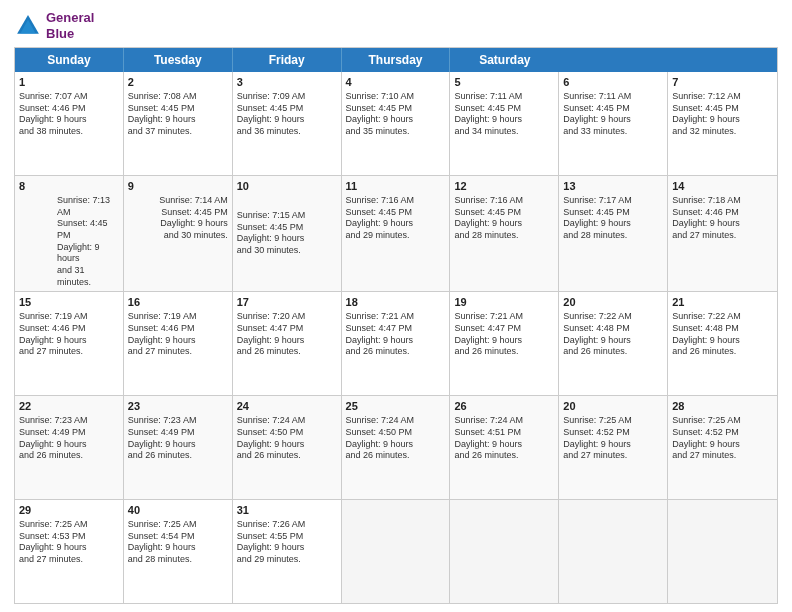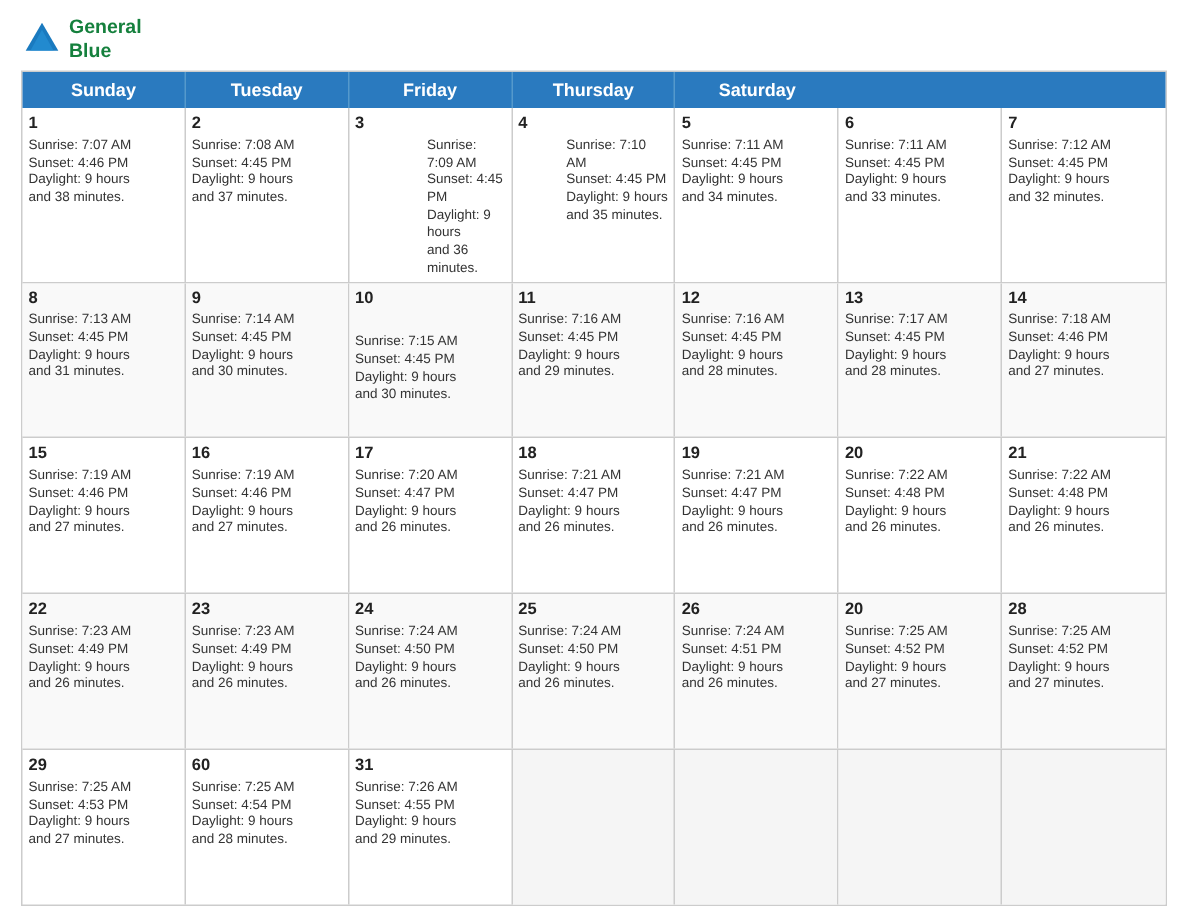--- a/index.html
+++ b/index.html
@@ -27,21 +27,21 @@
       display: flex;
       align-items: center;
       gap: 4px;
     }
     .logo-text {
       font-size: 13px;
       line-height: 1.2;
       color: #333;
     }
     .logo-text span {
-      color: #15803d;
+      color: #701a75;
       font-weight: bold;
     }
     .logo-icon {
       width: 28px;
       height: 28px;
     }
     .title-block {
       text-align: right;
     }
     .month-title {
@@ -149,28 +149,28 @@
           </div>
           <div class="cal-cell">
             <span class="day-num">2</span>
             <div class="cell-text" style="white-space: pre-line;">Sunrise: 7:08 AM
 Sunset: 4:45 PM
 Daylight: 9 hours
 and 37 minutes.</div>
           </div>
           <div class="cal-cell">
             <span class="day-num">3</span>
-            <div class="cell-text" style="white-space: pre-line; margin-left: 48px;">Sunrise: 7:09 AM
+            <div class="cell-text" style="white-space: pre-line;">Sunrise: 7:09 AM
 Sunset: 4:45 PM
 Daylight: 9 hours
 and 36 minutes.</div>
           </div>
           <div class="cal-cell">
             <span class="day-num">4</span>
-            <div class="cell-text" style="white-space: pre-line; margin-left: 32px;">Sunrise: 7:10 AM
+            <div class="cell-text" style="white-space: pre-line;">Sunrise: 7:10 AM
 Sunset: 4:45 PM
 Daylight: 9 hours
 and 35 minutes.</div>
           </div>
           <div class="cal-cell">
             <span class="day-num">5</span>
             <div class="cell-text" style="white-space: pre-line;">Sunrise: 7:11 AM
 Sunset: 4:45 PM
 Daylight: 9 hours
 and 34 minutes.</div>
@@ -186,28 +186,28 @@
             <span class="day-num">7</span>
             <div class="cell-text" style="white-space: pre-line;">Sunrise: 7:12 AM
 Sunset: 4:45 PM
 Daylight: 9 hours
 and 32 minutes.</div>
           </div>
         </div>
         <div class="cal-row">
           <div class="cal-cell alt">
             <span class="day-num">8</span>
-            <div class="cell-text" style="white-space: pre-line;">Sunrise: 7:13 AM
+            <div class="cell-text" style="white-space: pre-line; margin-left: 38px;">Sunrise: 7:13 AM
 Sunset: 4:45 PM
 Daylight: 9 hours
 and 31 minutes.</div>
           </div>
           <div class="cal-cell alt">
             <span class="day-num">9</span>
-            <div class="cell-text" style="white-space: pre-line;">Sunrise: 7:14 AM
+            <div class="cell-text" style="white-space: pre-line; text-align: right;">Sunrise: 7:14 AM
 Sunset: 4:45 PM
 Daylight: 9 hours
 and 30 minutes.</div>
           </div>
           <div class="cal-cell alt">
             <span class="day-num">10</span>
             <div class="cell-text" style="white-space: pre-line; margin-top: 16px;">Sunrise: 7:15 AM
 Sunset: 4:45 PM
 Daylight: 9 hours
 and 30 minutes.</div>
@@ -345,21 +345,21 @@
         </div>
         <div class="cal-row">
           <div class="cal-cell">
             <span class="day-num">29</span>
             <div class="cell-text" style="white-space: pre-line;">Sunrise: 7:25 AM
 Sunset: 4:53 PM
 Daylight: 9 hours
 and 27 minutes.</div>
           </div>
           <div class="cal-cell">
-            <span class="day-num">60</span>
+            <span class="day-num">40</span>
             <div class="cell-text" style="white-space: pre-line;">Sunrise: 7:25 AM
 Sunset: 4:54 PM
 Daylight: 9 hours
 and 28 minutes.</div>
           </div>
           <div class="cal-cell">
             <span class="day-num">31</span>
             <div class="cell-text" style="white-space: pre-line;">Sunrise: 7:26 AM
 Sunset: 4:55 PM
 Daylight: 9 hours

